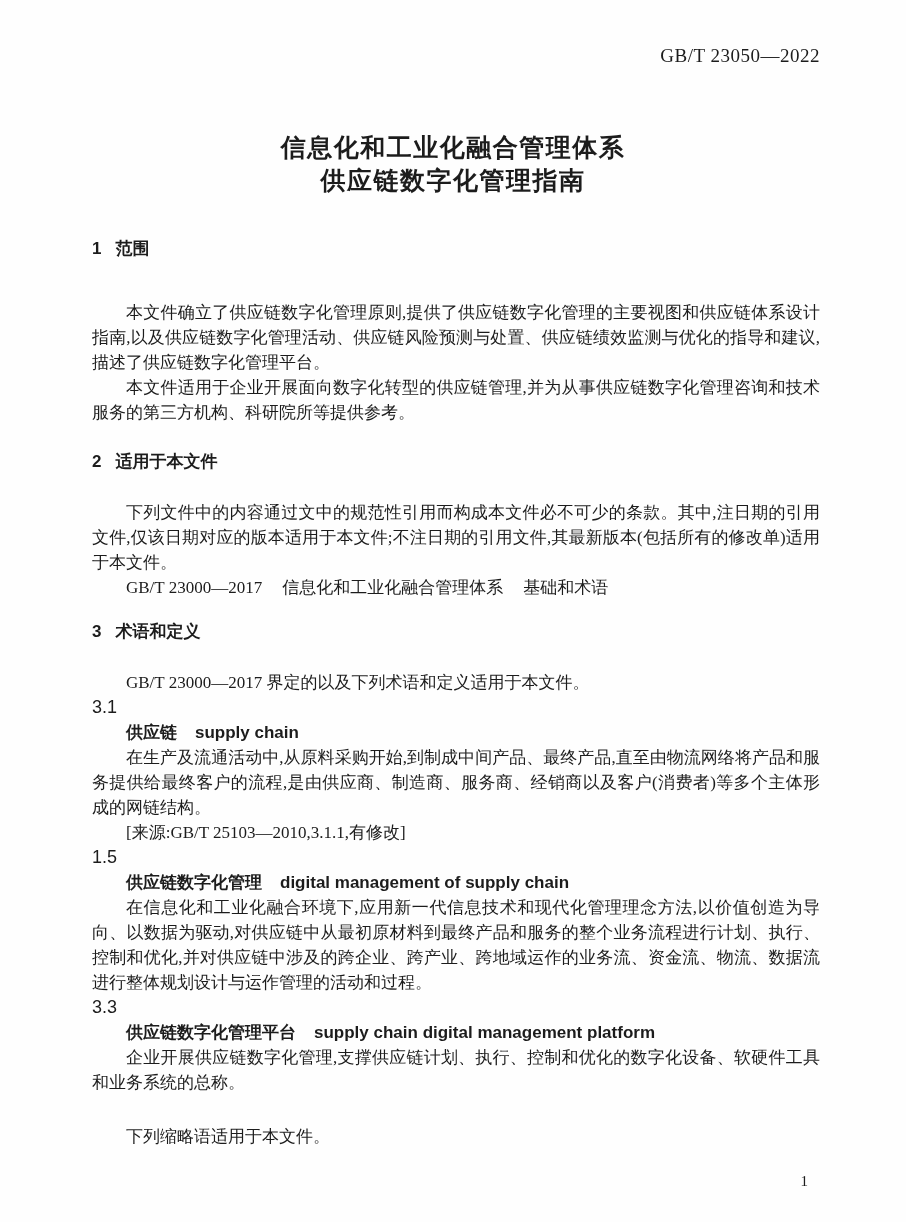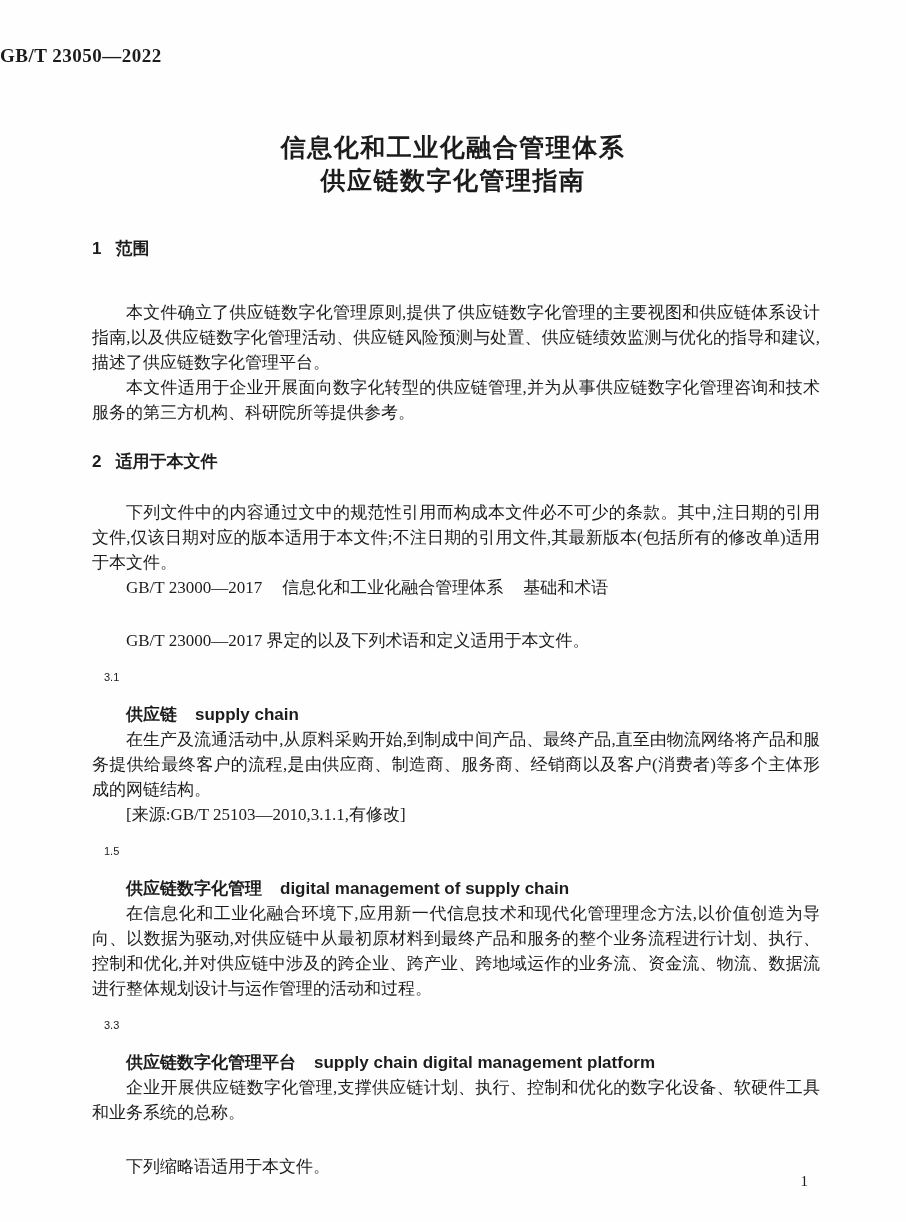--- a/index.html
+++ b/index.html
@@ -13,23 +13,23 @@
     height: 1222px;
     margin: 0 auto;
     background: #fefefe;
     color: #1c1c1c;
     font-family: "Liberation Serif", "DejaVu Serif", serif;
     overflow: hidden;
   }
   .doc-header {
     padding-top: 46px;
     padding-right: 86px;
-    text-align: left;
+    text-align: right;
     font-family: "Liberation Serif", "DejaVu Serif", serif;
-    font-weight: 700;
+    font-weight: 400;
     font-size: 19px;
     line-height: 19px;
     letter-spacing: 0.5px;
   }
   .doc-title {
     margin-top: 66px;
     text-align: center;
     font-family: "Liberation Sans", "DejaVu Sans", sans-serif;
     font-weight: 700;
     font-size: 25px;
@@ -68,23 +68,23 @@
     text-align: justify;
   }
   .plain-line {
     margin: 0;
     text-indent: 2em;
     text-align: left;
   }
   .ref-entry .ref-title { margin-left: 20px; }
   .ref-entry .ref-sub   { margin-left: 20px; }
   .term-num {
-    margin: 12px;
+    margin: 0;
     font-family: "Liberation Sans", "DejaVu Sans", sans-serif;
-    font-size: 11px;
+    font-size: 18px;
     text-indent: 0;
   }
   .term-name {
     margin: 0;
     text-indent: 2em;
     font-family: "Liberation Sans", "DejaVu Sans", sans-serif;
     font-weight: 700;
     font-size: 17px;
   }
   .term-name .term-en { margin-left: 18px; }
@@ -127,20 +127,23 @@
     <div class="sec-heading h2-references">
       <span class="h-num">2</span><span>适用于本文件</span>
     </div>
     <div class="sec-body sec-body-refs">
       <p class="para">下列文件中的内容通过文中的规范性引用而构成本文件必不可少的条款。其中,注日期的引用文件,仅该日期对应的版本适用于本文件;不注日期的引用文件,其最新版本(包括所有的修改单)适用于本文件。</p>
       <p class="plain-line ref-entry">
         <span>GB/T 23000—2017</span><span class="ref-title">信息化和工业化融合管理体系</span><span class="ref-sub">基础和术语</span>
       </p>
     </div>
 
+    <div class="sec-heading h3-terms">
+      <span class="h-num">3</span><span>术语和定义</span>
+    </div>
     <div class="sec-body sec-body-terms">
       <p class="plain-line">GB/T 23000—2017 界定的以及下列术语和定义适用于本文件。</p>
 
       <div>
         <p class="term-num">3.1</p>
         <p class="term-name">
           <span>供应链</span><span class="term-en">supply chain</span>
         </p>
         <p class="para">在生产及流通活动中,从原料采购开始,到制成中间产品、最终产品,直至由物流网络将产品和服务提供给最终客户的流程,是由供应商、制造商、服务商、经销商以及客户(消费者)等多个主体形成的网链结构。</p>
         <p class="term-source">[来源:GB/T 25103—2010,3.1.1,有修改]</p>

